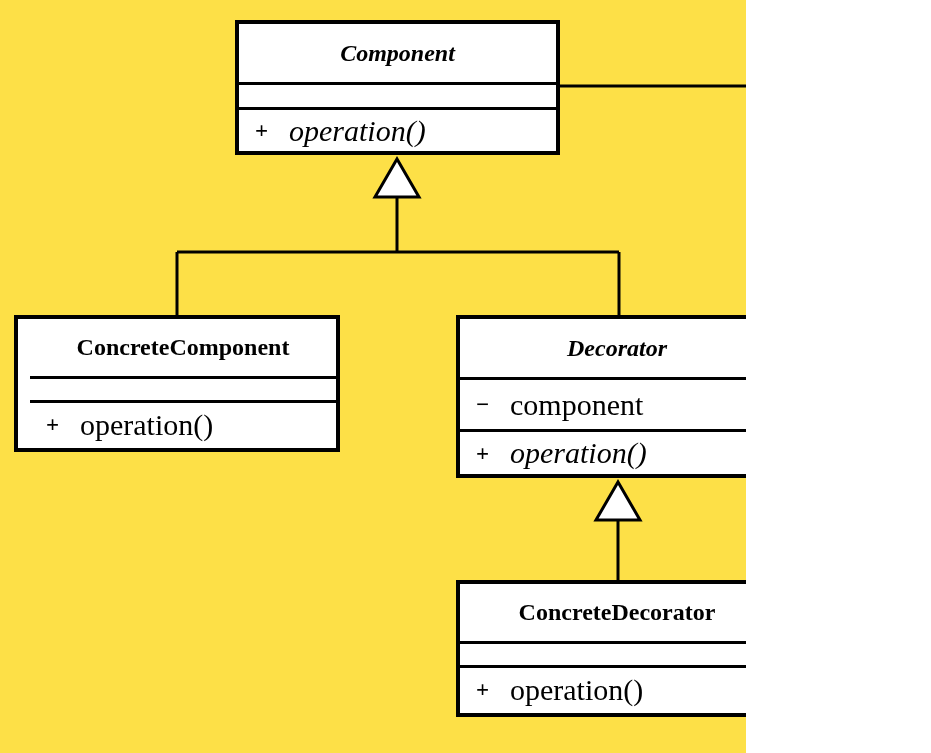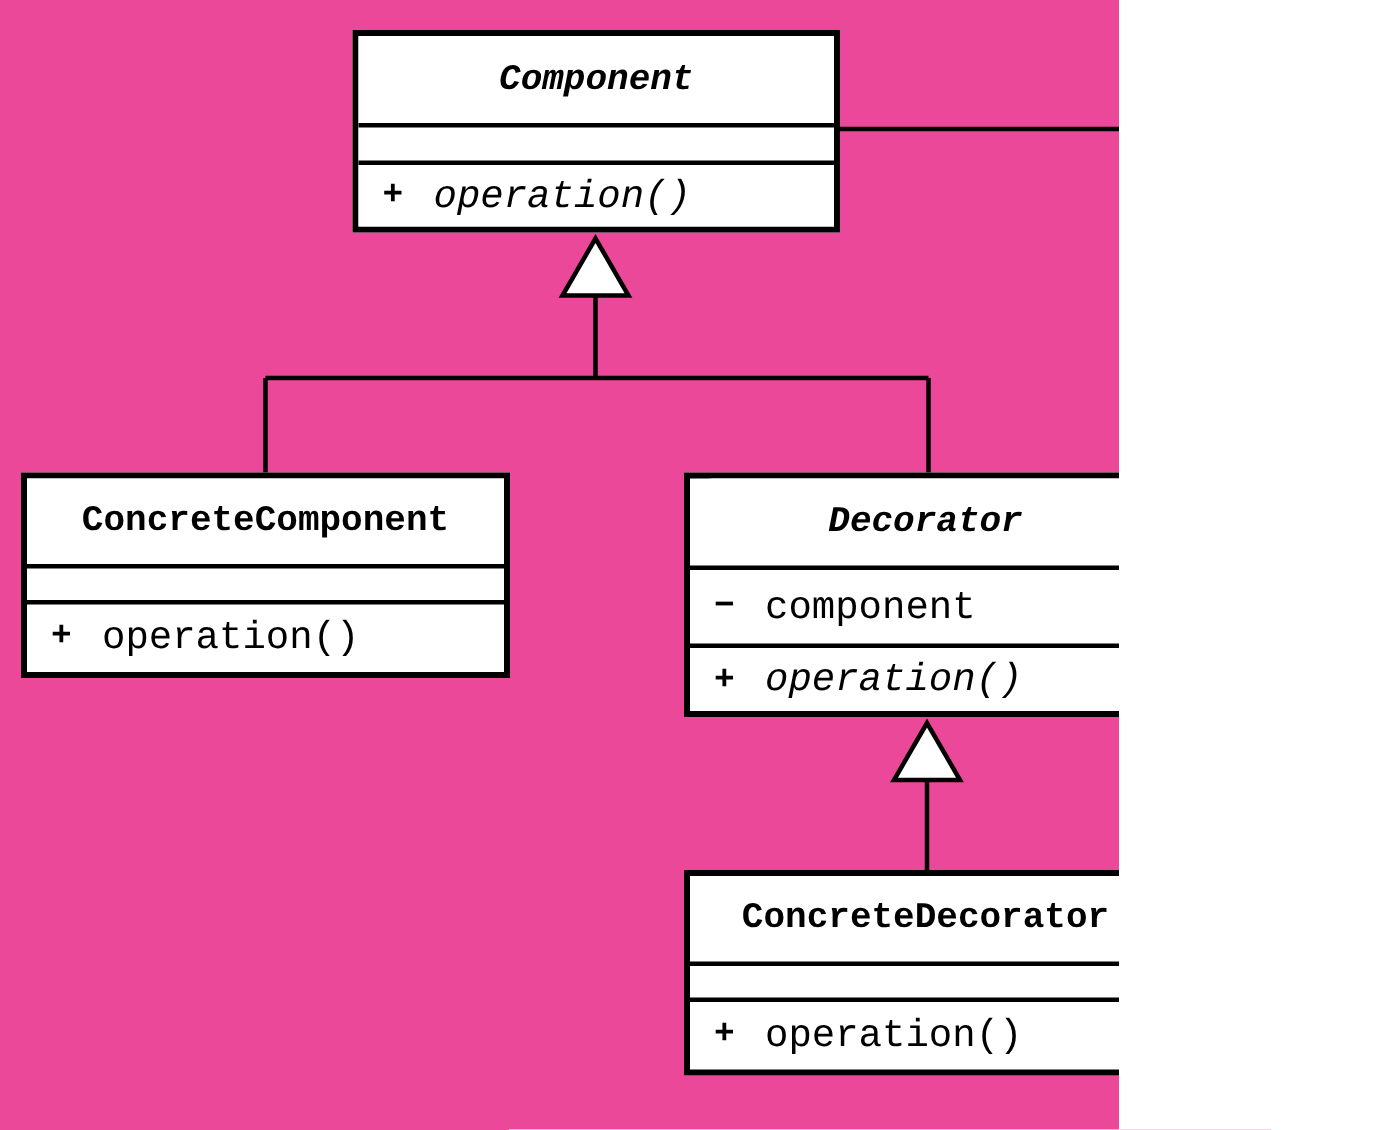--- a/index.html
+++ b/index.html
@@ -4,23 +4,23 @@
 <style>
   html, body {
     margin: 0;
     padding: 0;
     background: #ffffff;
   }
   #canvas {
     position: relative;
     width: 746px;
     height: 753px;
-    background: #ec4899;
+    background: #fde047;
     overflow: hidden;
-    font-family: Liberation Mono, monospace;
+    font-family: Liberation Serif, serif;
   }
   #edges {
     position: absolute;
     left: 0;
     top: 0;
     width: 931px;
     height: 753px;
   }
   .uml-class {
     position: absolute;
@@ -55,21 +55,21 @@
   .member-vis {
     display: inline-block;
     width: 34px;
     flex: 0 0 34px;
     font-weight: bold;
     font-size: 23px;
     line-height: 1;
     color: #000000;
   }
   .member-label {
-    font-size: 26px;
+    font-size: 30px;
     color: #000000;
     white-space: nowrap;
   }
   .class-title {
     font-size: 24px;
     font-weight: bold;
     color: #000000;
     white-space: nowrap;
   }
   .abstract {
@@ -121,21 +121,21 @@
     </div>
     <div class="compartment comp-sep empty-compartment" style="height:25px;"></div>
     <div class="compartment comp-sep comp-members" style="height:44px;">
       <div class="member-row">
         <span class="member-vis">+</span>
         <span class="member-label abstract">operation()</span>
       </div>
     </div>
   </div>
 
-  <div class="uml-class" style="left:14px; top:315px; width:326px; height:137px;">
+  <div class="uml-class" style="left:14px; top:315px; width:326px; height:137px;padding-left:12px;">
     <div class="compartment comp-name" style="height:57px;">
       <span class="class-title">ConcreteComponent</span>
     </div>
     <div class="compartment comp-sep empty-compartment" style="height:24px;"></div>
     <div class="compartment comp-sep comp-members" style="height:46px;">
       <div class="member-row">
         <span class="member-vis">+</span>
         <span class="member-label">operation()</span>
       </div>
     </div>

